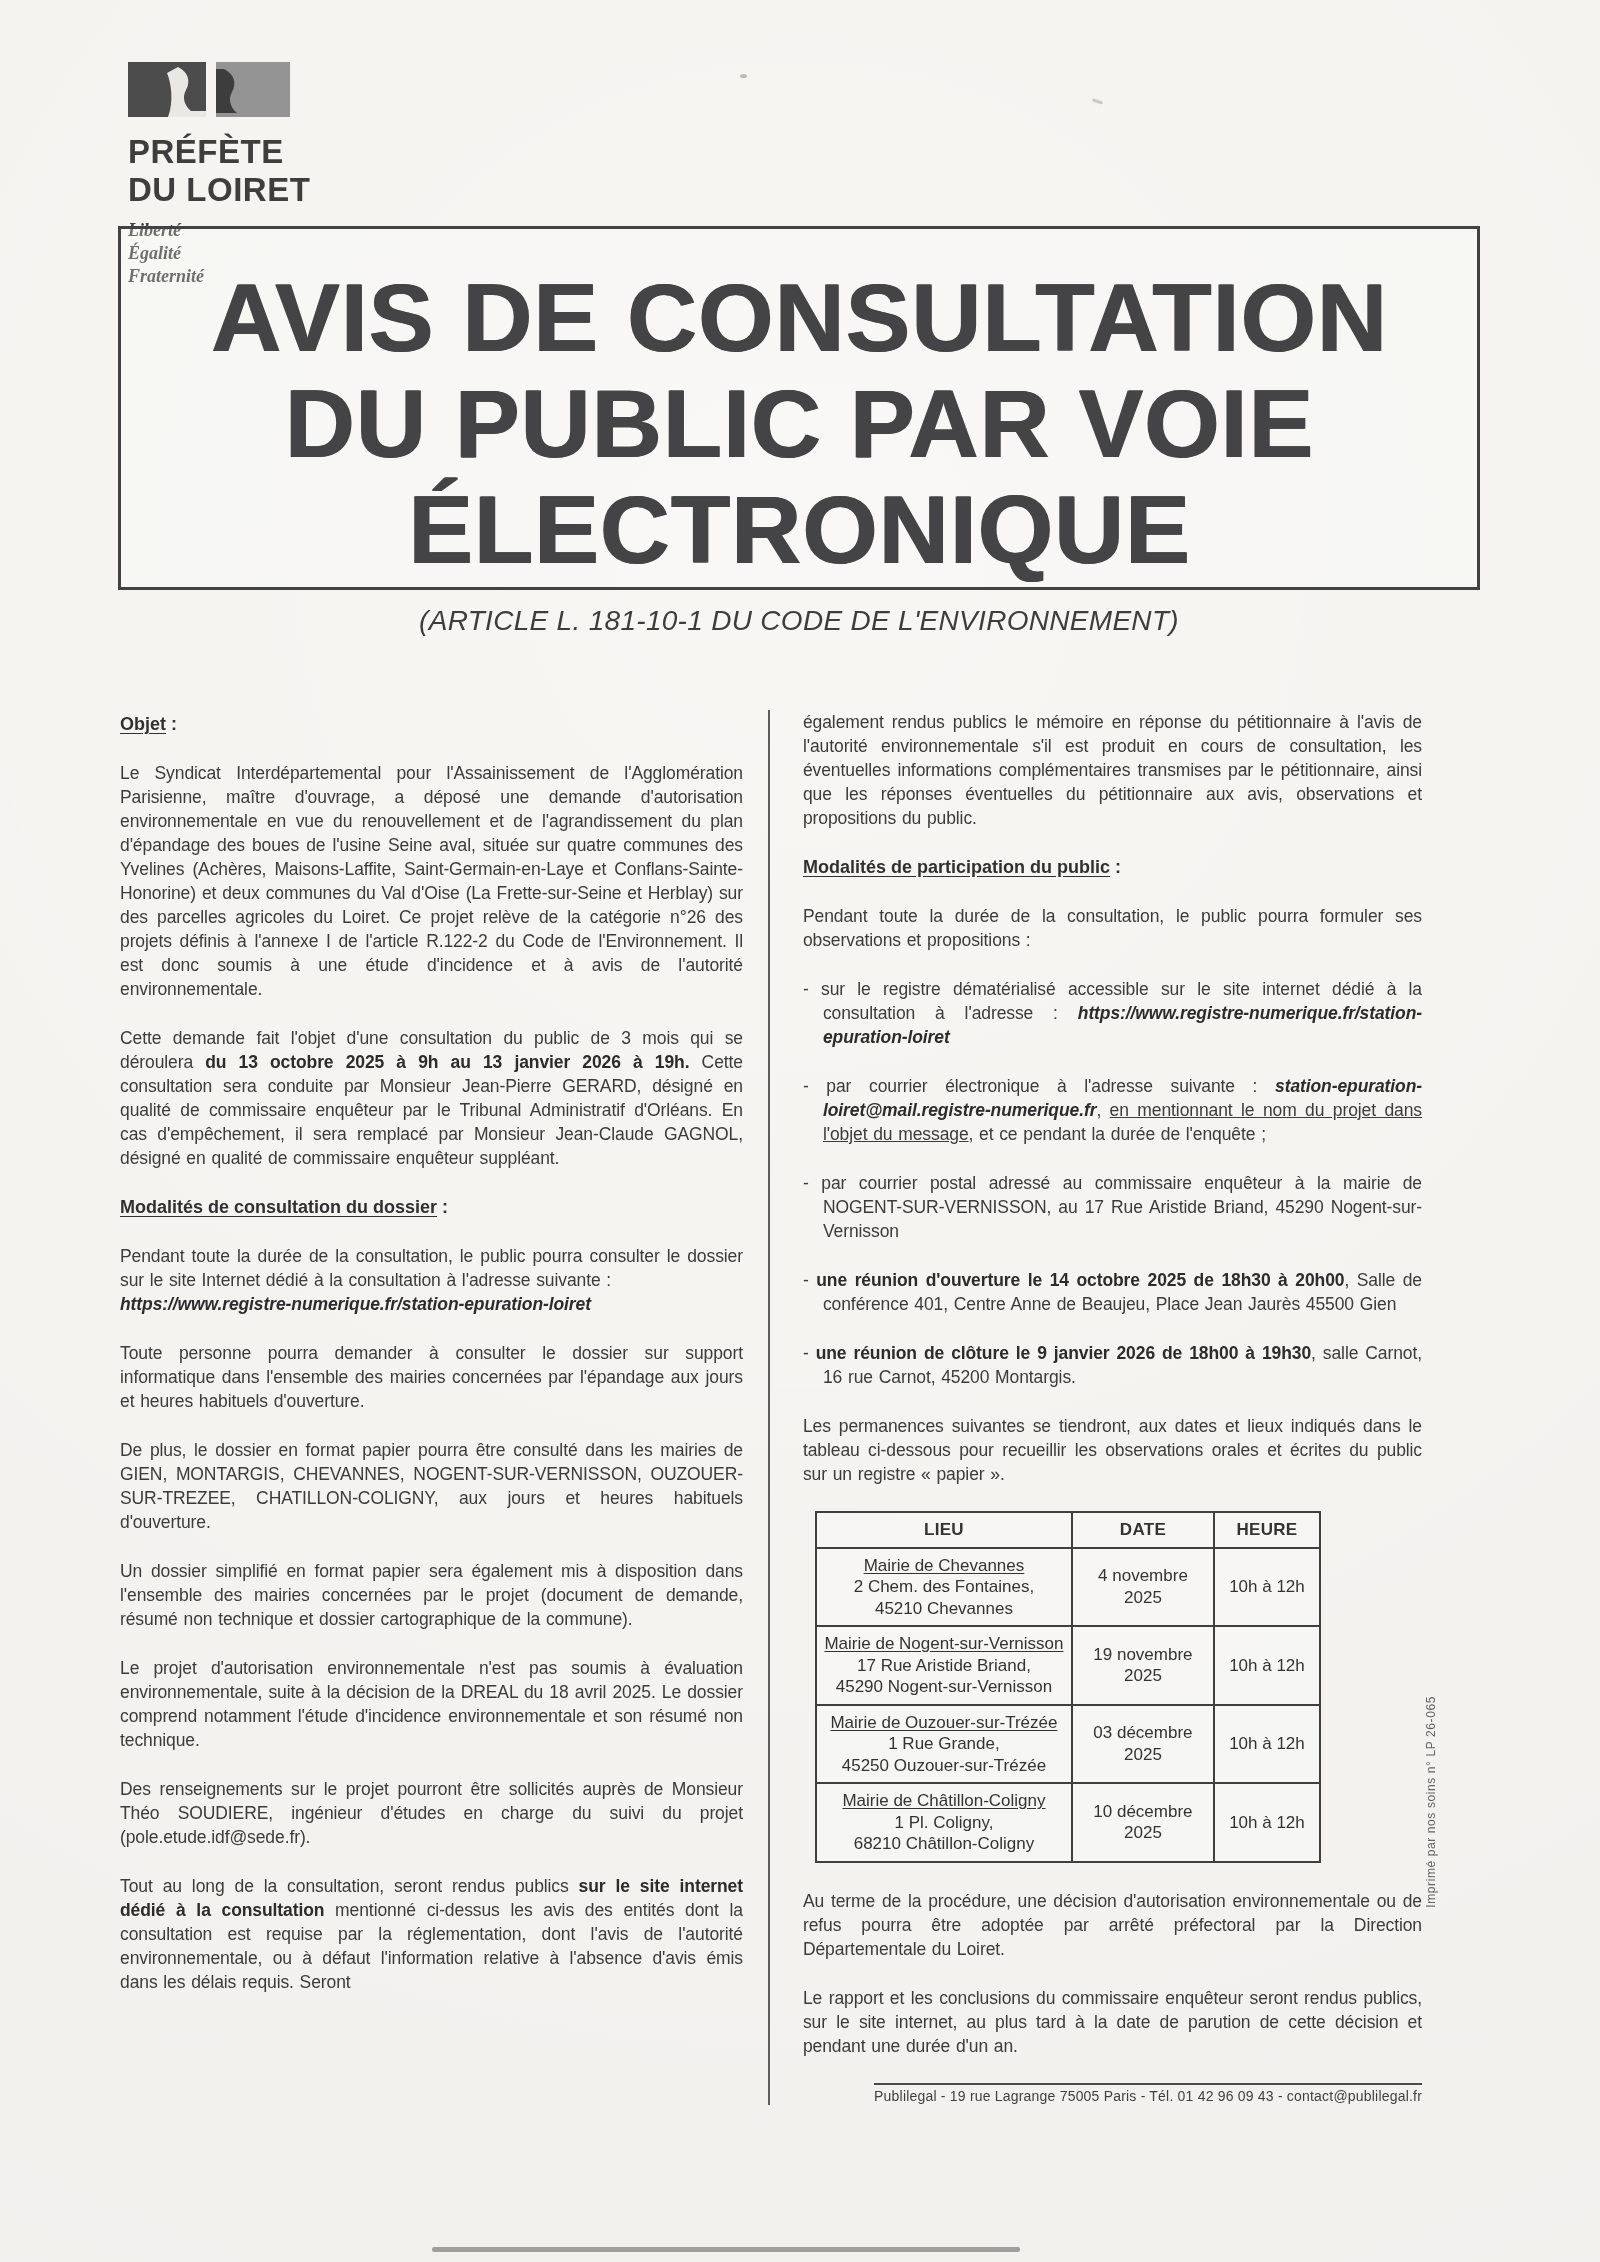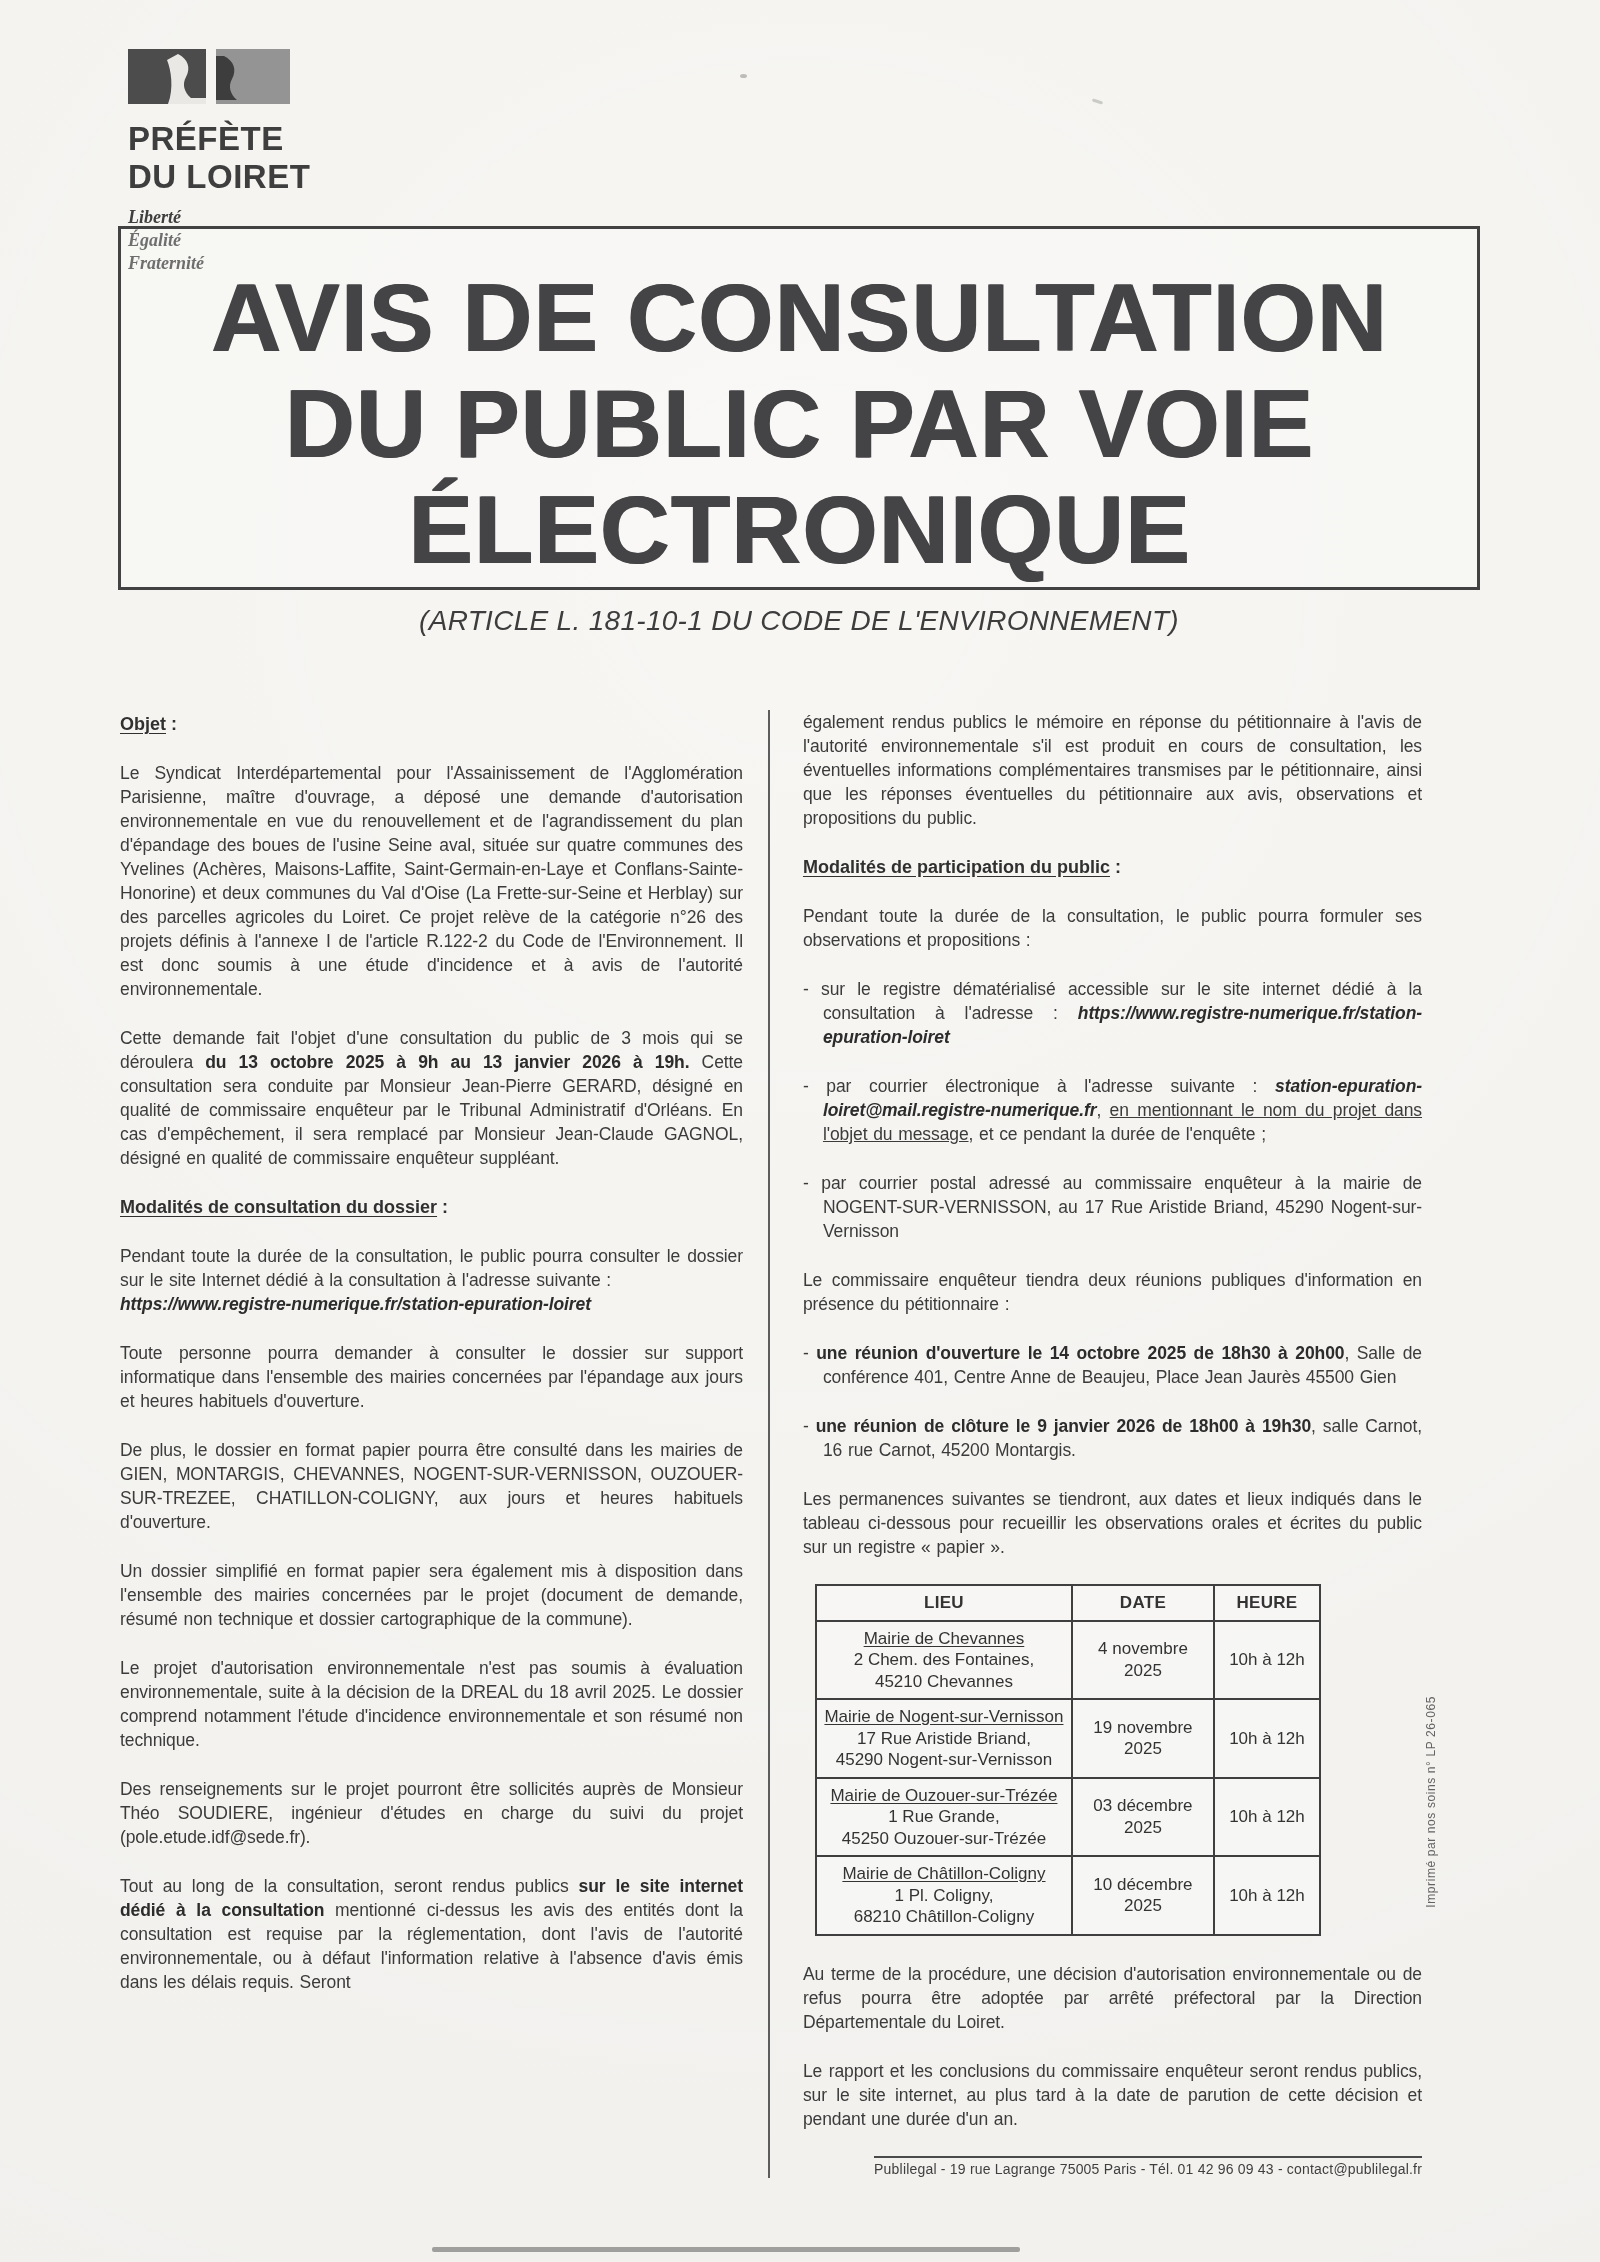--- a/index.html
+++ b/index.html
@@ -4,21 +4,21 @@
 <style>
   html,body{margin:0;padding:0;background:#d9d8d4;}
   .page{
     position:relative; width:1600px; height:2262px; margin:0 auto;
     background:#faf9f6;
     background-image:radial-gradient(circle at 50% 25%, rgba(0,0,0,0.01), rgba(0,0,0,0.035));
     font-family:"Liberation Sans","DejaVu Sans",sans-serif;
     color:#3b3b3b; overflow:hidden;
   }
   
-  .gov-logo{position:absolute; left:128px; top:46px;}
+  .gov-logo{position:absolute; left:128px; top:59px;}
   .gov-name{font-size:33px; font-weight:bold; line-height:38px; letter-spacing:0.5px; color:#3e3e3e; margin-top:8px;}
   .motto{margin-top:10px; font-family:"Liberation Serif","DejaVu Serif",serif; font-style:italic; font-weight:bold;
          font-size:18px; line-height:23px; color:#3e3e3e;}
   
   .title-box{position:absolute; left:118px; top:226px; width:1362px; height:364px;
              border:3px solid #424242; box-sizing:border-box; text-align:center; background:rgba(255,255,255,0.25);}
   .title-lines{margin-top:36px;}
   .title-line{font-size:97px; line-height:106px; font-weight:bold; color:#444446;
               letter-spacing:1px; text-shadow:1.3px 0 0 currentColor;}
   .subtitle{margin-top:22px; font-size:28px; font-style:italic; color:#3d3d3d; letter-spacing:0.3px;}
@@ -120,21 +120,20 @@
       <div class="heading"><span class="u">Modalités de participation du public</span><span> :</span></div>
 
       <p>Pendant toute la durée de la consultation, le public pourra formuler ses observations et propositions :</p>
 
       <p class="bullet"><span>- </span><span>sur le registre dématérialisé accessible sur le site internet dédié à la consultation à l'adresse : </span><span class="bi">https://www.registre-numerique.fr/station-epuration-loiret</span></p>
 
       <p class="bullet"><span>- </span><span>par courrier électronique à l'adresse suivante : </span><span class="bi">station-epuration-loiret@mail.registre-numerique.fr</span><span>, </span><span class="ul">en mentionnant le nom du projet dans l'objet du message</span><span>, et ce pendant la durée de l'enquête ;</span></p>
 
       <p class="bullet"><span>- </span><span>par courrier postal adressé au commissaire enquêteur à la mairie de NOGENT-SUR-VERNISSON, au 17 Rue Aristide Briand, 45290 Nogent-sur-Vernisson</span></p>
 
-      <p>Le commissaire enquêteur tiendra deux réunions publiques d'information en présence du pétitionnaire :</p>
 
       <p class="bullet"><span>- </span><span class="b">une réunion d'ouverture le 14 octobre 2025 de 18h30 à 20h00</span><span>, Salle de conférence 401, Centre Anne de Beaujeu, Place Jean Jaurès 45500 Gien</span></p>
 
       <p class="bullet"><span>- </span><span class="b">une réunion de clôture le 9 janvier 2026 de 18h00 à 19h30</span><span>, salle Carnot, 16 rue Carnot, 45200 Montargis.</span></p>
 
       <p>Les permanences suivantes se tiendront, aux dates et lieux indiqués dans le tableau ci-dessous pour recueillir les observations orales et écrites du public sur un registre « papier ».</p>
 
       <table class="perm-table">
         <colgroup>
             <col class="col-lieu">

